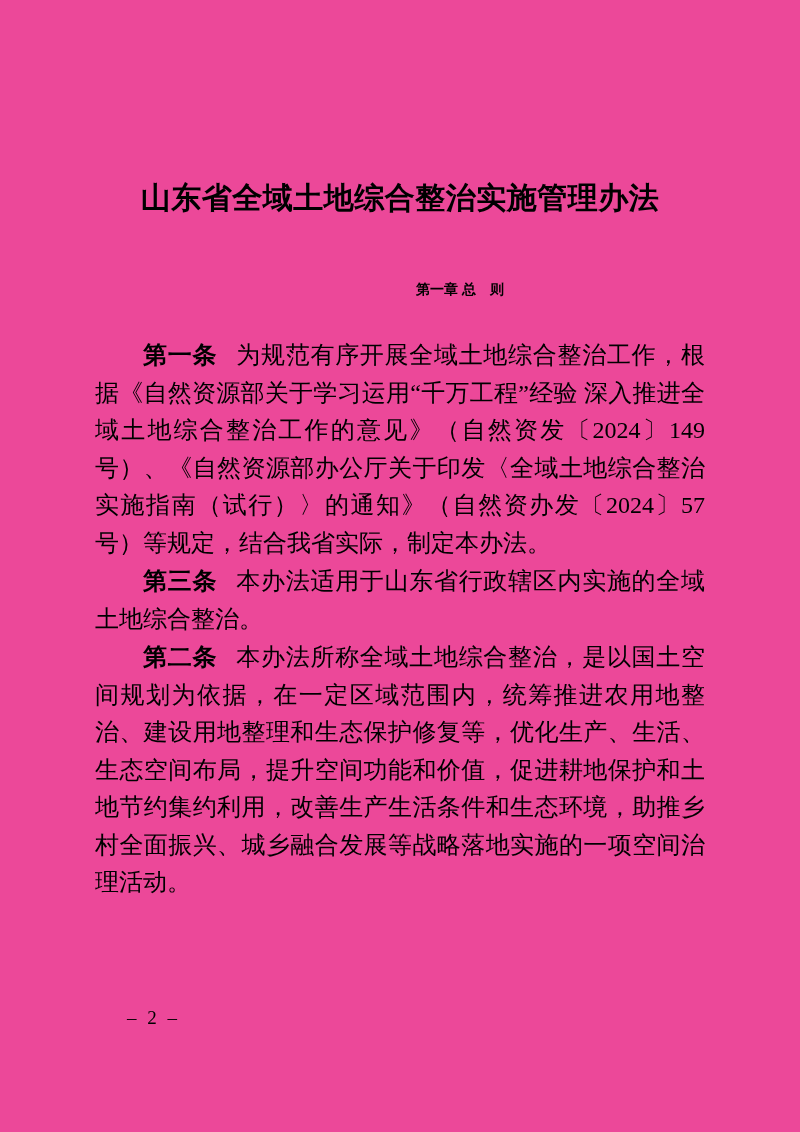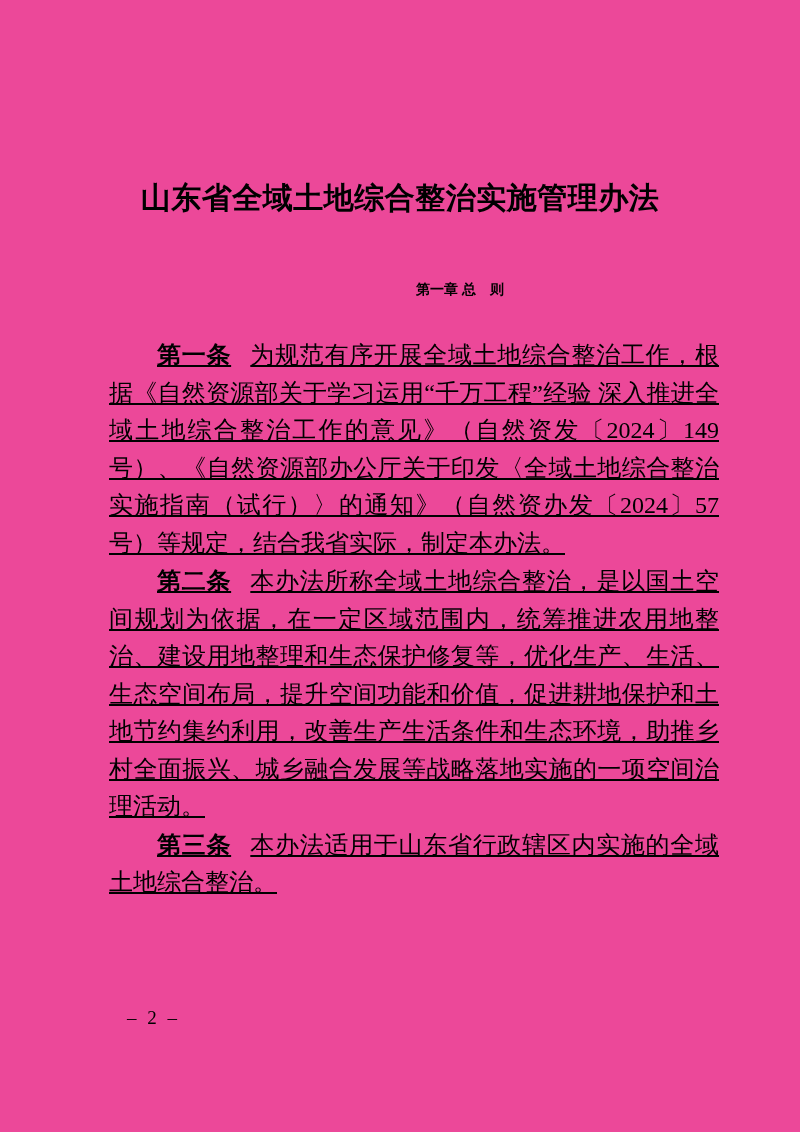--- a/index.html
+++ b/index.html
@@ -42,27 +42,26 @@
     text-align: center;
     font-size: 14px;
     line-height: 26px;
     font-weight: bold;
     font-family: "Liberation Sans", sans-serif;
     padding-left: 48px;
   }
   .body-text {
     position: absolute;
     top: 336px;
-    left: 109px;
+    left: 95px;
     width: 610px;
     font-size: 24px;
     line-height: 37.5px;
     text-align: justify;
     font-family: "Liberation Serif", serif;
-    text-decoration: underline;
   }
   .para {
     margin: 0;
     text-indent: 2em;
   }
   .article-label {
     font-weight: bold;
     font-family: "Liberation Sans", sans-serif;
     margin-right: 0.8em;
   }
@@ -82,22 +81,22 @@
 <div class="page">
 
   <h1 class="doc-title">山东省全域土地综合整治实施管理办法</h1>
 
   <h2 class="chapter-heading">第一章 总　则</h2>
 
   <div class="body-text">
 
     <p class="para"><span class="article-label">第一条</span><span>为规范有序开展全域土地综合整治工作，根据《自然资源部关于学习运用“千万工程”经验 深入推进全域土地综合整治工作的意见》（自然资发〔2024〕149 号）、《自然资源部办公厅关于印发〈全域土地综合整治实施指南（试行）〉的通知》（自然资办发〔2024〕57 号）等规定，结合我省实际，制定本办法。</span></p>
 
+    <p class="para"><span class="article-label">第三条</span><span>本办法适用于山东省行政辖区内实施的全域土地综合整治。</span></p>
+
     <p class="para"><span class="article-label">第二条</span><span>本办法所称全域土地综合整治，是以国土空间规划为依据，在一定区域范围内，统筹推进农用地整治、建设用地整理和生态保护修复等，优化生产、生活、生态空间布局，提升空间功能和价值，促进耕地保护和土地节约集约利用，改善生产生活条件和生态环境，助推乡村全面振兴、城乡融合发展等战略落地实施的一项空间治理活动。</span></p>
-
-    <p class="para"><span class="article-label">第三条</span><span>本办法适用于山东省行政辖区内实施的全域土地综合整治。</span></p>
 
 
   </div>
 
   <div class="footer-page-number">– 2 –</div>
 
 </div>
 
 </body></html>

